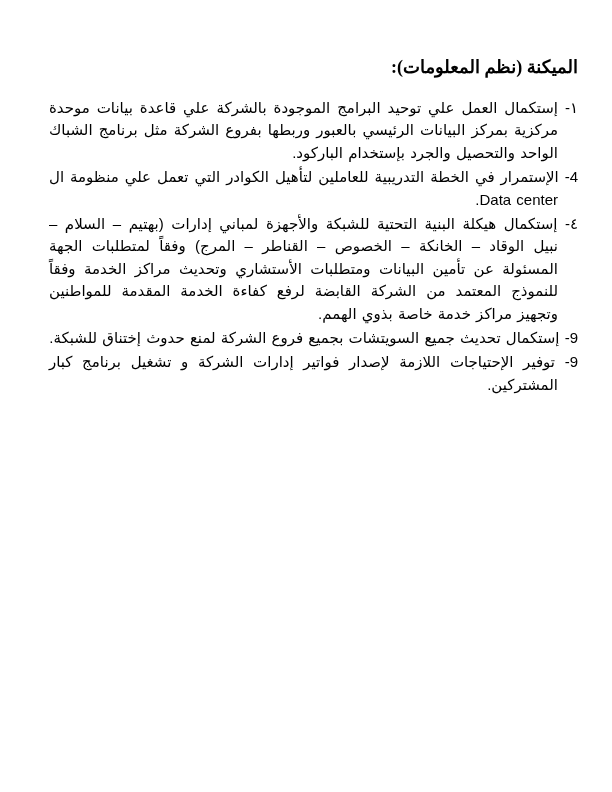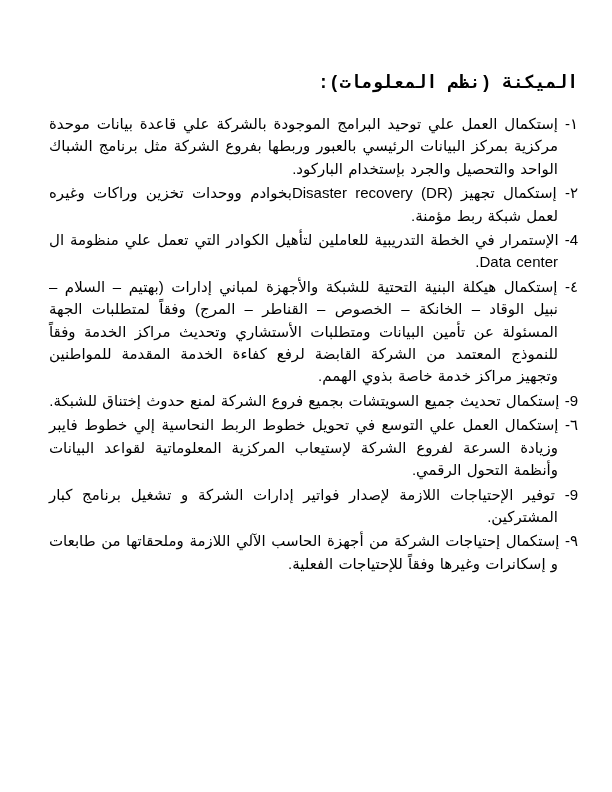--- a/index.html
+++ b/index.html
@@ -18,27 +18,27 @@
     color: #000000;
   }
   .content {
     position: absolute;
     top: 52px;
     right: 34px;
     width: 538px;
     direction: rtl;
   }
   .title {
-    margin: 16px 0 15px 0;
+    margin: 0 0 15px 0;
     font-size: 18px;
     line-height: 30px;
     font-weight: bold;
     text-align: right;
     color: #000000;
-    font-family: Liberation Mono, monospace;
+    font-family: Liberation Serif, serif;
   }
   .item {
     margin: 0 0 2px 9px;
     font-size: 15px;
     line-height: 22.4px;
     text-align: justify;
     
     padding-right: 20px;
     text-indent: -20px;
     word-spacing: 1px;
@@ -46,21 +46,18 @@
   }
 </style>
 </head>
 <body>
 
 <div class="page">
   <div class="content">
     <h1 class="title">الميكنة (نظم المعلومات):</h1>
 
     <p class="item">١- إستكمال العمل علي توحيد البرامج الموجودة بالشركة علي قاعدة بيانات موحدة مركزية بمركز البيانات الرئيسي بالعبور وربطها بفروع الشركة مثل برنامج الشباك الواحد والتحصيل والجرد بإستخدام الباركود.</p>
-    <p class="item">٢- إستكمال تجهيز Disaster recovery (DR)‎بخوادم ووحدات تخزين وراكات وغيره لعمل شبكة ربط مؤمنة.</p>
     <p class="item">4- الإستمرار في الخطة التدريبية للعاملين لتأهيل الكوادر التي تعمل علي منظومة ال Data center.</p>
     <p class="item">٤- إستكمال هيكلة البنية التحتية للشبكة والأجهزة لمباني إدارات (بهتيم – السلام – نبيل الوقاد – الخانكة – الخصوص – القناطر – المرج) وفقاً لمتطلبات الجهة المسئولة عن تأمين البيانات ومتطلبات الأستشاري وتحديث مراكز الخدمة وفقاً للنموذج المعتمد من الشركة القابضة لرفع كفاءة الخدمة المقدمة للمواطنين وتجهيز مراكز خدمة خاصة بذوي الهمم.</p>
     <p class="item">9- إستكمال تحديث جميع السويتشات بجميع فروع الشركة لمنع حدوث إختناق للشبكة.</p>
-    <p class="item">٦- إستكمال العمل علي التوسع في تحويل خطوط الربط النحاسية إلي خطوط فايبر وزيادة السرعة لفروع الشركة لإستيعاب المركزية المعلوماتية لقواعد البيانات وأنظمة التحول الرقمي.</p>
     <p class="item">9- توفير الإحتياجات اللازمة لإصدار فواتير إدارات الشركة و تشغيل برنامج كبار المشتركين.</p>
-    <p class="item">٩- إستكمال إحتياجات الشركة من أجهزة الحاسب الآلي اللازمة وملحقاتها من طابعات و إسكانرات وغيرها وفقاً للإحتياجات الفعلية.</p>
   </div>
 </div>
 
 </body></html>

